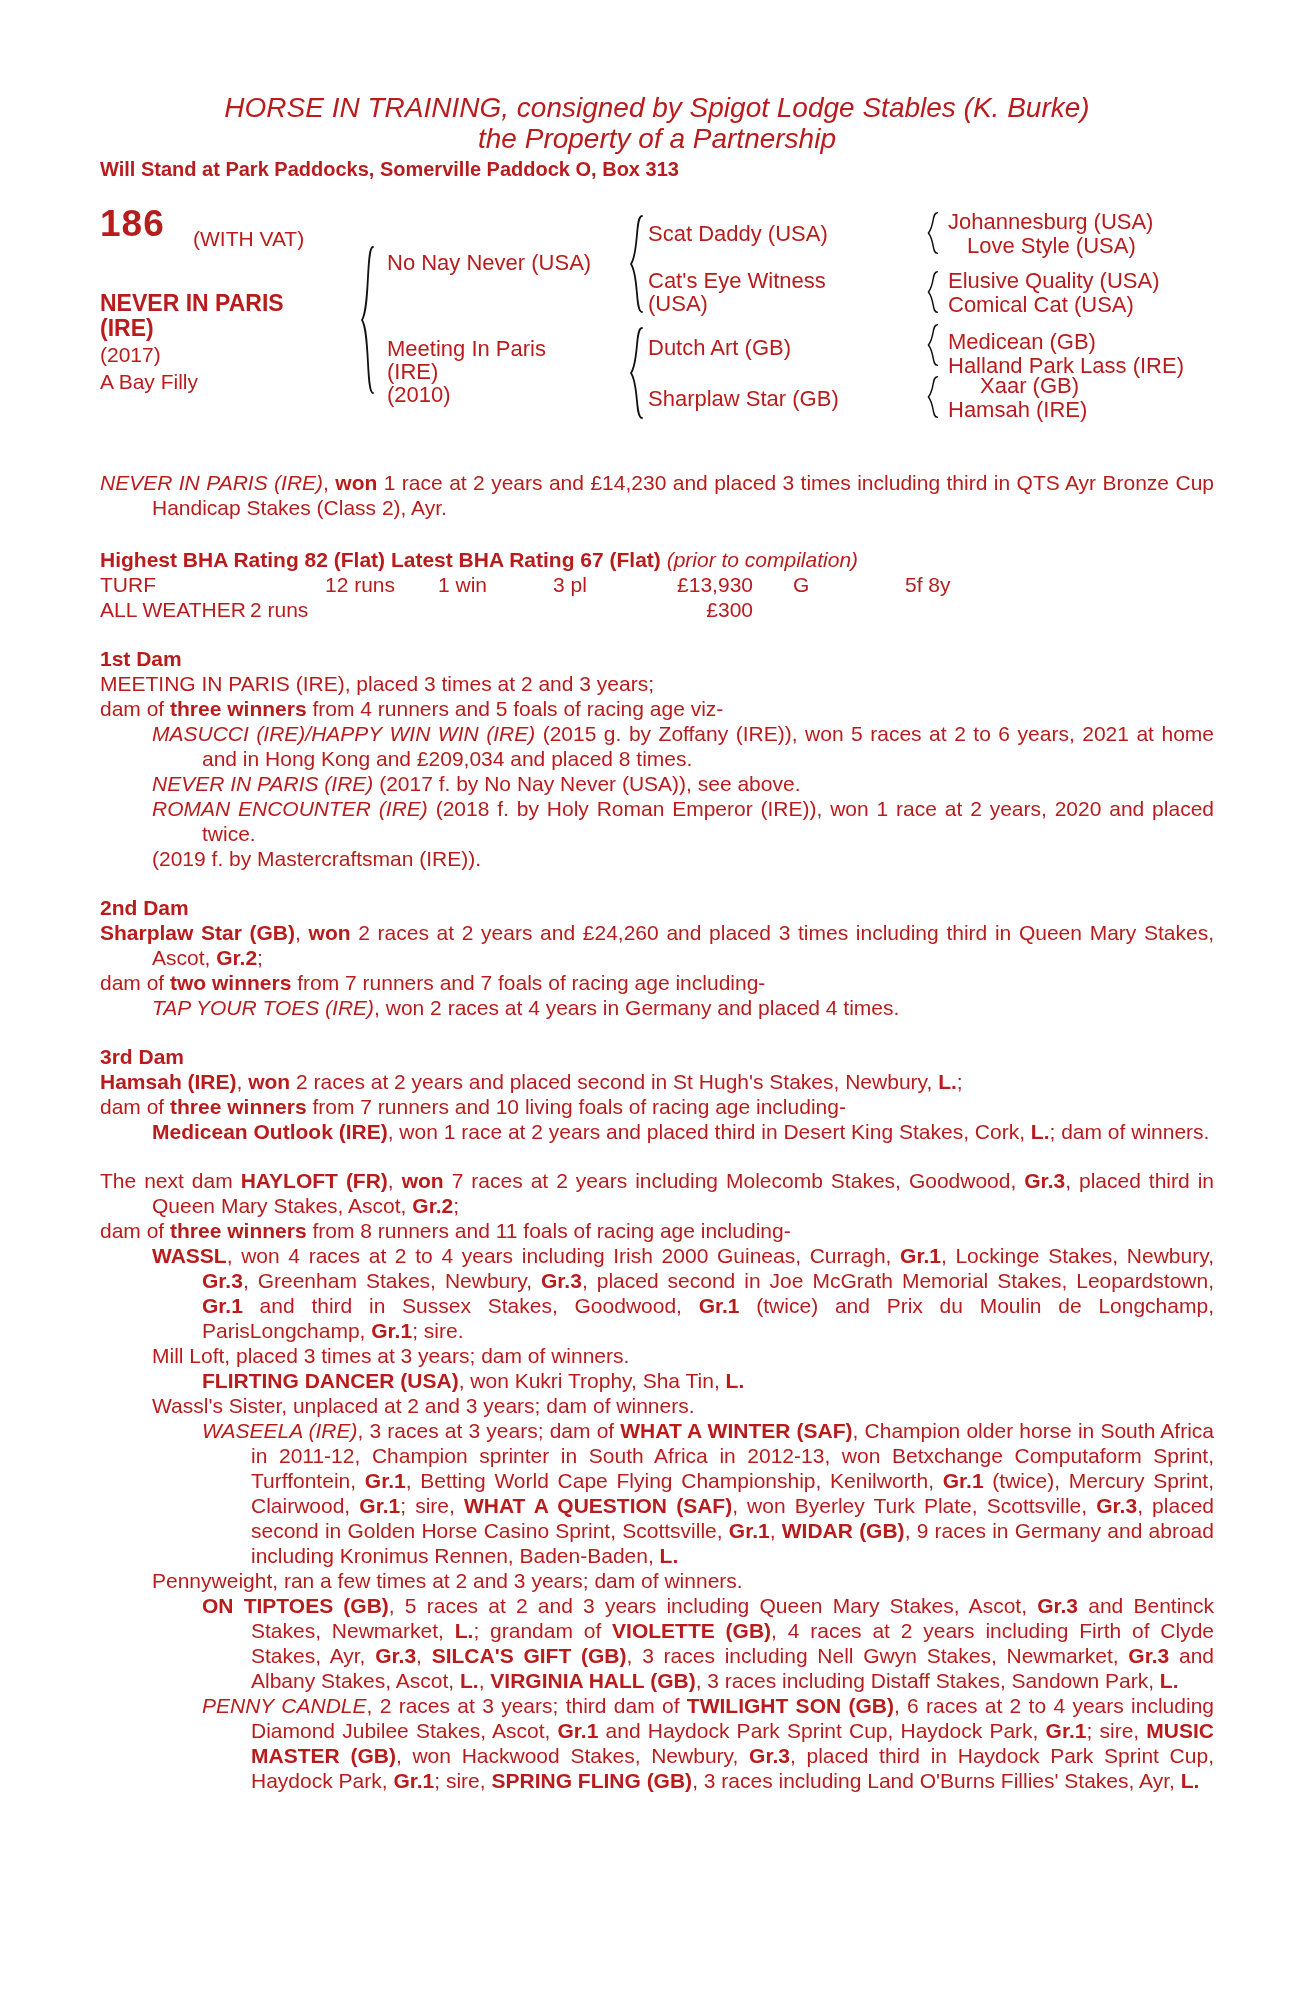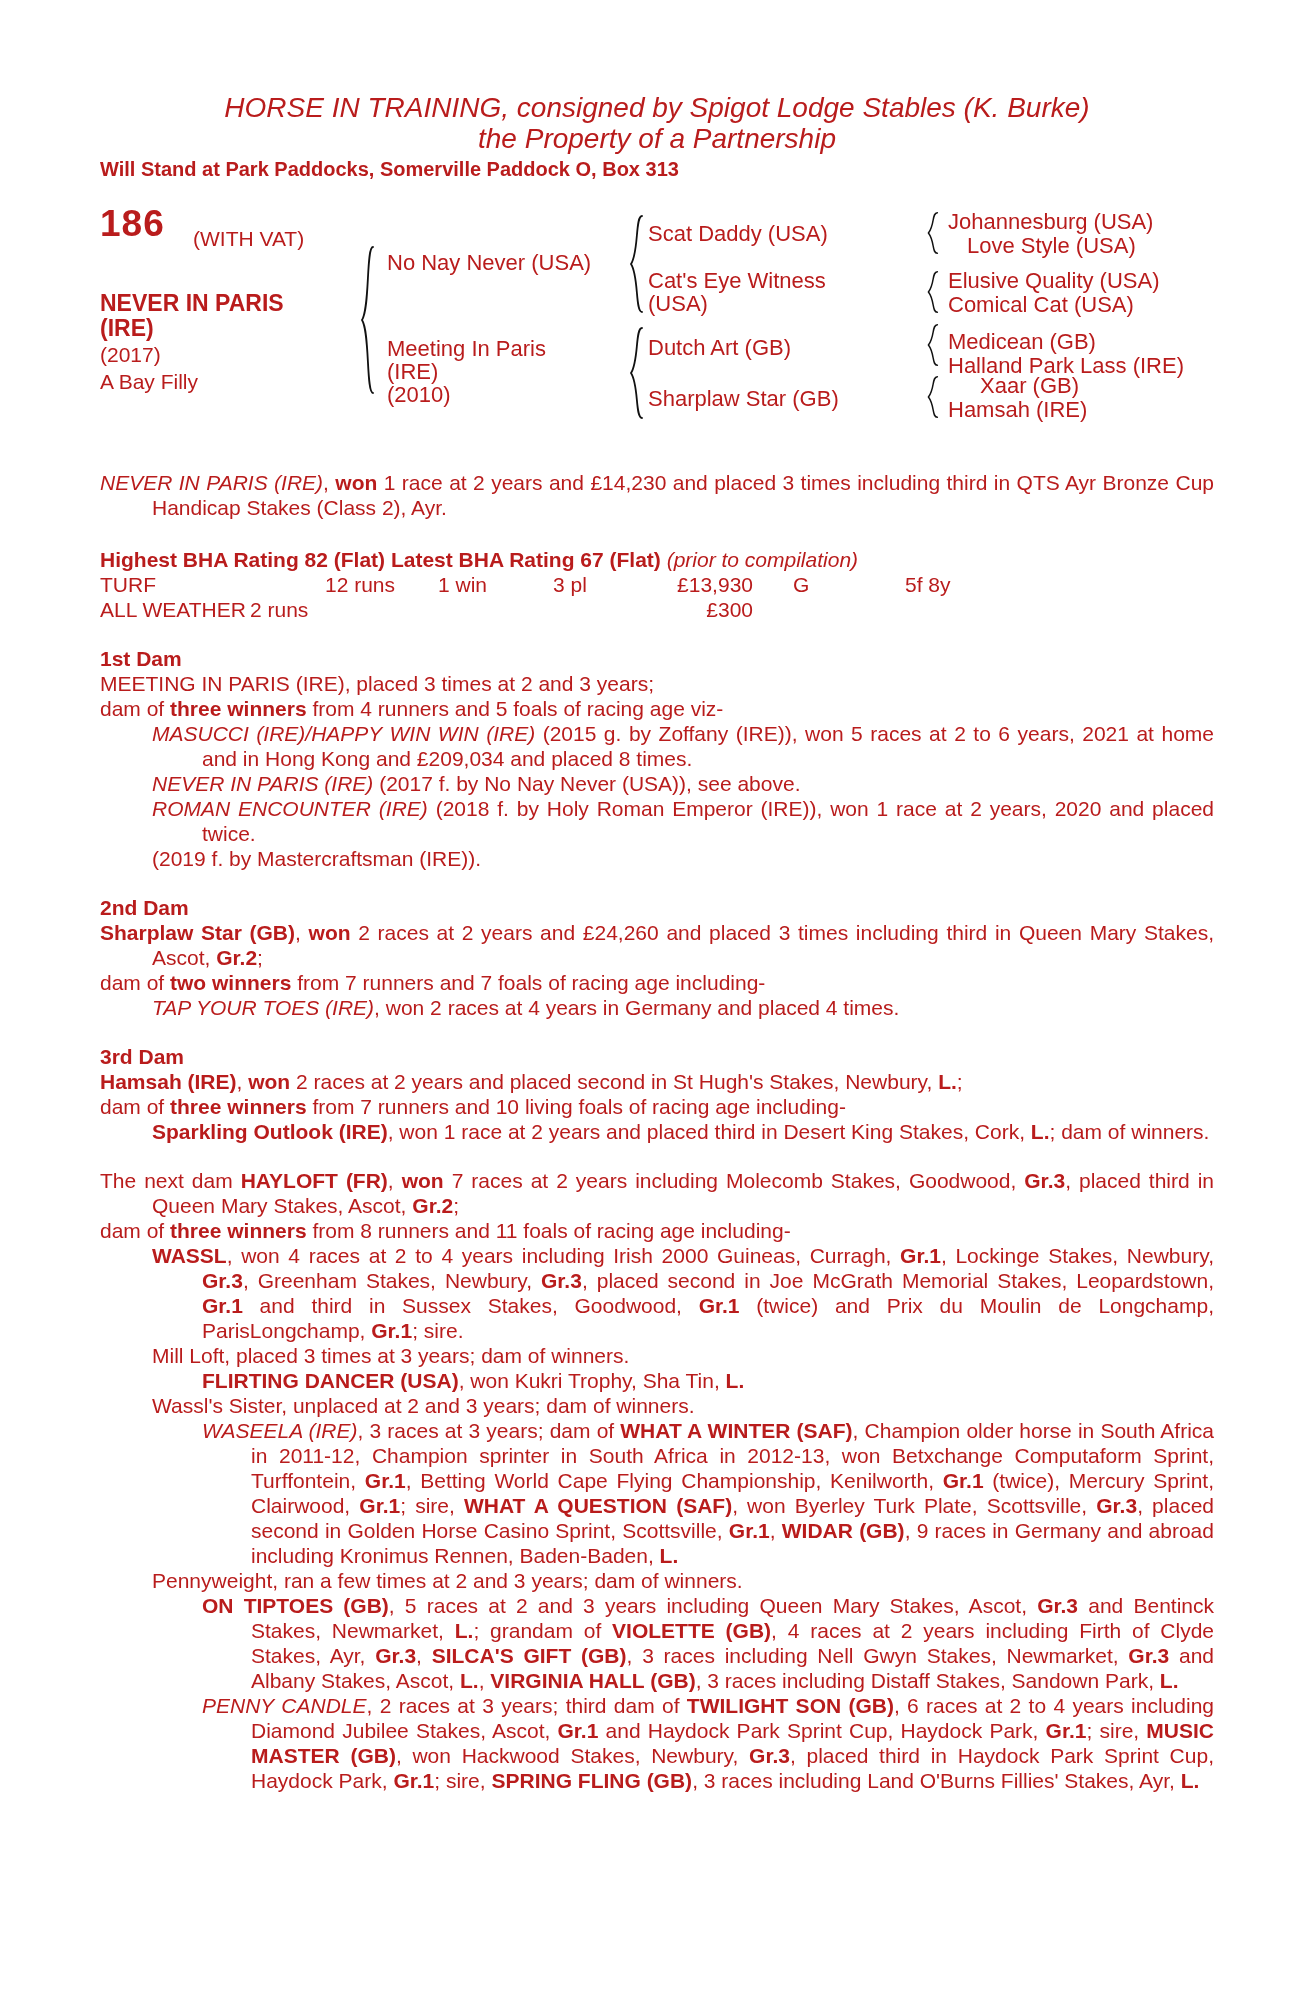--- a/index.html
+++ b/index.html
@@ -159,21 +159,21 @@
       <div class="p1"><span class="i">NEVER IN PARIS (IRE)</span><span> (2017 f. by No Nay Never (USA)), see above.</span></div>
       <div class="p1"><span class="i">ROMAN ENCOUNTER (IRE)</span><span> (2018 f. by Holy Roman Emperor (IRE)), won 1 race at 2 years, 2020 and placed twice.</span></div>
       <div class="p1"><span>(2019 f. by Mastercraftsman (IRE)).</span></div>
       <div class="hd plain gap"><span class="b">2nd Dam</span></div>
       <div class="p0"><span class="b">Sharplaw Star (GB)</span><span>, </span><span class="b">won</span><span> 2 races at 2 years and £24,260 and placed 3 times including third in Queen Mary Stakes, Ascot, </span><span class="b">Gr.2</span><span>;</span></div>
       <div class="p0"><span>dam of </span><span class="b">two winners</span><span> from 7 runners and 7 foals of racing age including-</span></div>
       <div class="p1"><span class="i">TAP YOUR TOES (IRE)</span><span>, won 2 races at 4 years in Germany and placed 4 times.</span></div>
       <div class="hd plain gap"><span class="b">3rd Dam</span></div>
       <div class="p0"><span class="b">Hamsah (IRE)</span><span>, </span><span class="b">won</span><span> 2 races at 2 years and placed second in St Hugh's Stakes, Newbury, </span><span class="b">L.</span><span>;</span></div>
       <div class="p0"><span>dam of </span><span class="b">three winners</span><span> from 7 runners and 10 living foals of racing age including-</span></div>
-      <div class="p1"><span class="b">Sparkling Outlook (IRE)</span><span>, won 1 race at 2 years and placed third in Desert King Stakes, Cork, </span><span class="b">L.</span><span>; dam of winners.</span></div>
+      <div class="p1"><span class="b">Medicean Outlook (IRE)</span><span>, won 1 race at 2 years and placed third in Desert King Stakes, Cork, </span><span class="b">L.</span><span>; dam of winners.</span></div>
       <div class="p0 gap"><span>The next dam </span><span class="b">HAYLOFT (FR)</span><span>, </span><span class="b">won</span><span> 7 races at 2 years including Molecomb Stakes, Goodwood, </span><span class="b">Gr.3</span><span>, placed third in Queen Mary Stakes, Ascot, </span><span class="b">Gr.2</span><span>;</span></div>
       <div class="p0"><span>dam of </span><span class="b">three winners</span><span> from 8 runners and 11 foals of racing age including-</span></div>
       <div class="p1"><span class="b">WASSL</span><span>, won 4 races at 2 to 4 years including Irish 2000 Guineas, Curragh, </span><span class="b">Gr.1</span><span>, Lockinge Stakes, Newbury, </span><span class="b">Gr.3</span><span>, Greenham Stakes, Newbury, </span><span class="b">Gr.3</span><span>, placed second in Joe McGrath Memorial Stakes, Leopardstown, </span><span class="b">Gr.1</span><span> and third in Sussex Stakes, Goodwood, </span><span class="b">Gr.1</span><span> (twice) and Prix du Moulin de Longchamp, ParisLongchamp, </span><span class="b">Gr.1</span><span>; sire.</span></div>
       <div class="p1"><span>Mill Loft, placed 3 times at 3 years; dam of winners.</span></div>
       <div class="p2"><span class="b">FLIRTING DANCER (USA)</span><span>, won Kukri Trophy, Sha Tin, </span><span class="b">L.</span></div>
       <div class="p1"><span>Wassl's Sister, unplaced at 2 and 3 years; dam of winners.</span></div>
       <div class="p2"><span class="i">WASEELA (IRE)</span><span>, 3 races at 3 years; dam of </span><span class="b">WHAT A WINTER (SAF)</span><span>, Champion older horse in South Africa in 2011-12, Champion sprinter in South Africa in 2012-13, won Betxchange Computaform Sprint, Turffontein, </span><span class="b">Gr.1</span><span>, Betting World Cape Flying Championship, Kenilworth, </span><span class="b">Gr.1</span><span> (twice), Mercury Sprint, Clairwood, </span><span class="b">Gr.1</span><span>; sire, </span><span class="b">WHAT A QUESTION (SAF)</span><span>, won Byerley Turk Plate, Scottsville, </span><span class="b">Gr.3</span><span>, placed second in Golden Horse Casino Sprint, Scottsville, </span><span class="b">Gr.1</span><span>, </span><span class="b">WIDAR (GB)</span><span>, 9 races in Germany and abroad including Kronimus Rennen, Baden-Baden, </span><span class="b">L.</span></div>
       <div class="p1"><span>Pennyweight, ran a few times at 2 and 3 years; dam of winners.</span></div>
       <div class="p2"><span class="b">ON TIPTOES (GB)</span><span>, 5 races at 2 and 3 years including Queen Mary Stakes, Ascot, </span><span class="b">Gr.3</span><span> and Bentinck Stakes, Newmarket, </span><span class="b">L.</span><span>; grandam of </span><span class="b">VIOLETTE (GB)</span><span>, 4 races at 2 years including Firth of Clyde Stakes, Ayr, </span><span class="b">Gr.3</span><span>, </span><span class="b">SILCA'S GIFT (GB)</span><span>, 3 races including Nell Gwyn Stakes, Newmarket, </span><span class="b">Gr.3</span><span> and Albany Stakes, Ascot, </span><span class="b">L.</span><span>, </span><span class="b">VIRGINIA HALL (GB)</span><span>, 3 races including Distaff Stakes, Sandown Park, </span><span class="b">L.</span></div>
       <div class="p2"><span class="i">PENNY CANDLE</span><span>, 2 races at 3 years; third dam of </span><span class="b">TWILIGHT SON (GB)</span><span>, 6 races at 2 to 4 years including Diamond Jubilee Stakes, Ascot, </span><span class="b">Gr.1</span><span> and Haydock Park Sprint Cup, Haydock Park, </span><span class="b">Gr.1</span><span>; sire, </span><span class="b">MUSIC MASTER (GB)</span><span>, won Hackwood Stakes, Newbury, </span><span class="b">Gr.3</span><span>, placed third in Haydock Park Sprint Cup, Haydock Park, </span><span class="b">Gr.1</span><span>; sire, </span><span class="b">SPRING FLING (GB)</span><span>, 3 races including Land O'Burns Fillies' Stakes, Ayr, </span><span class="b">L.</span></div>

